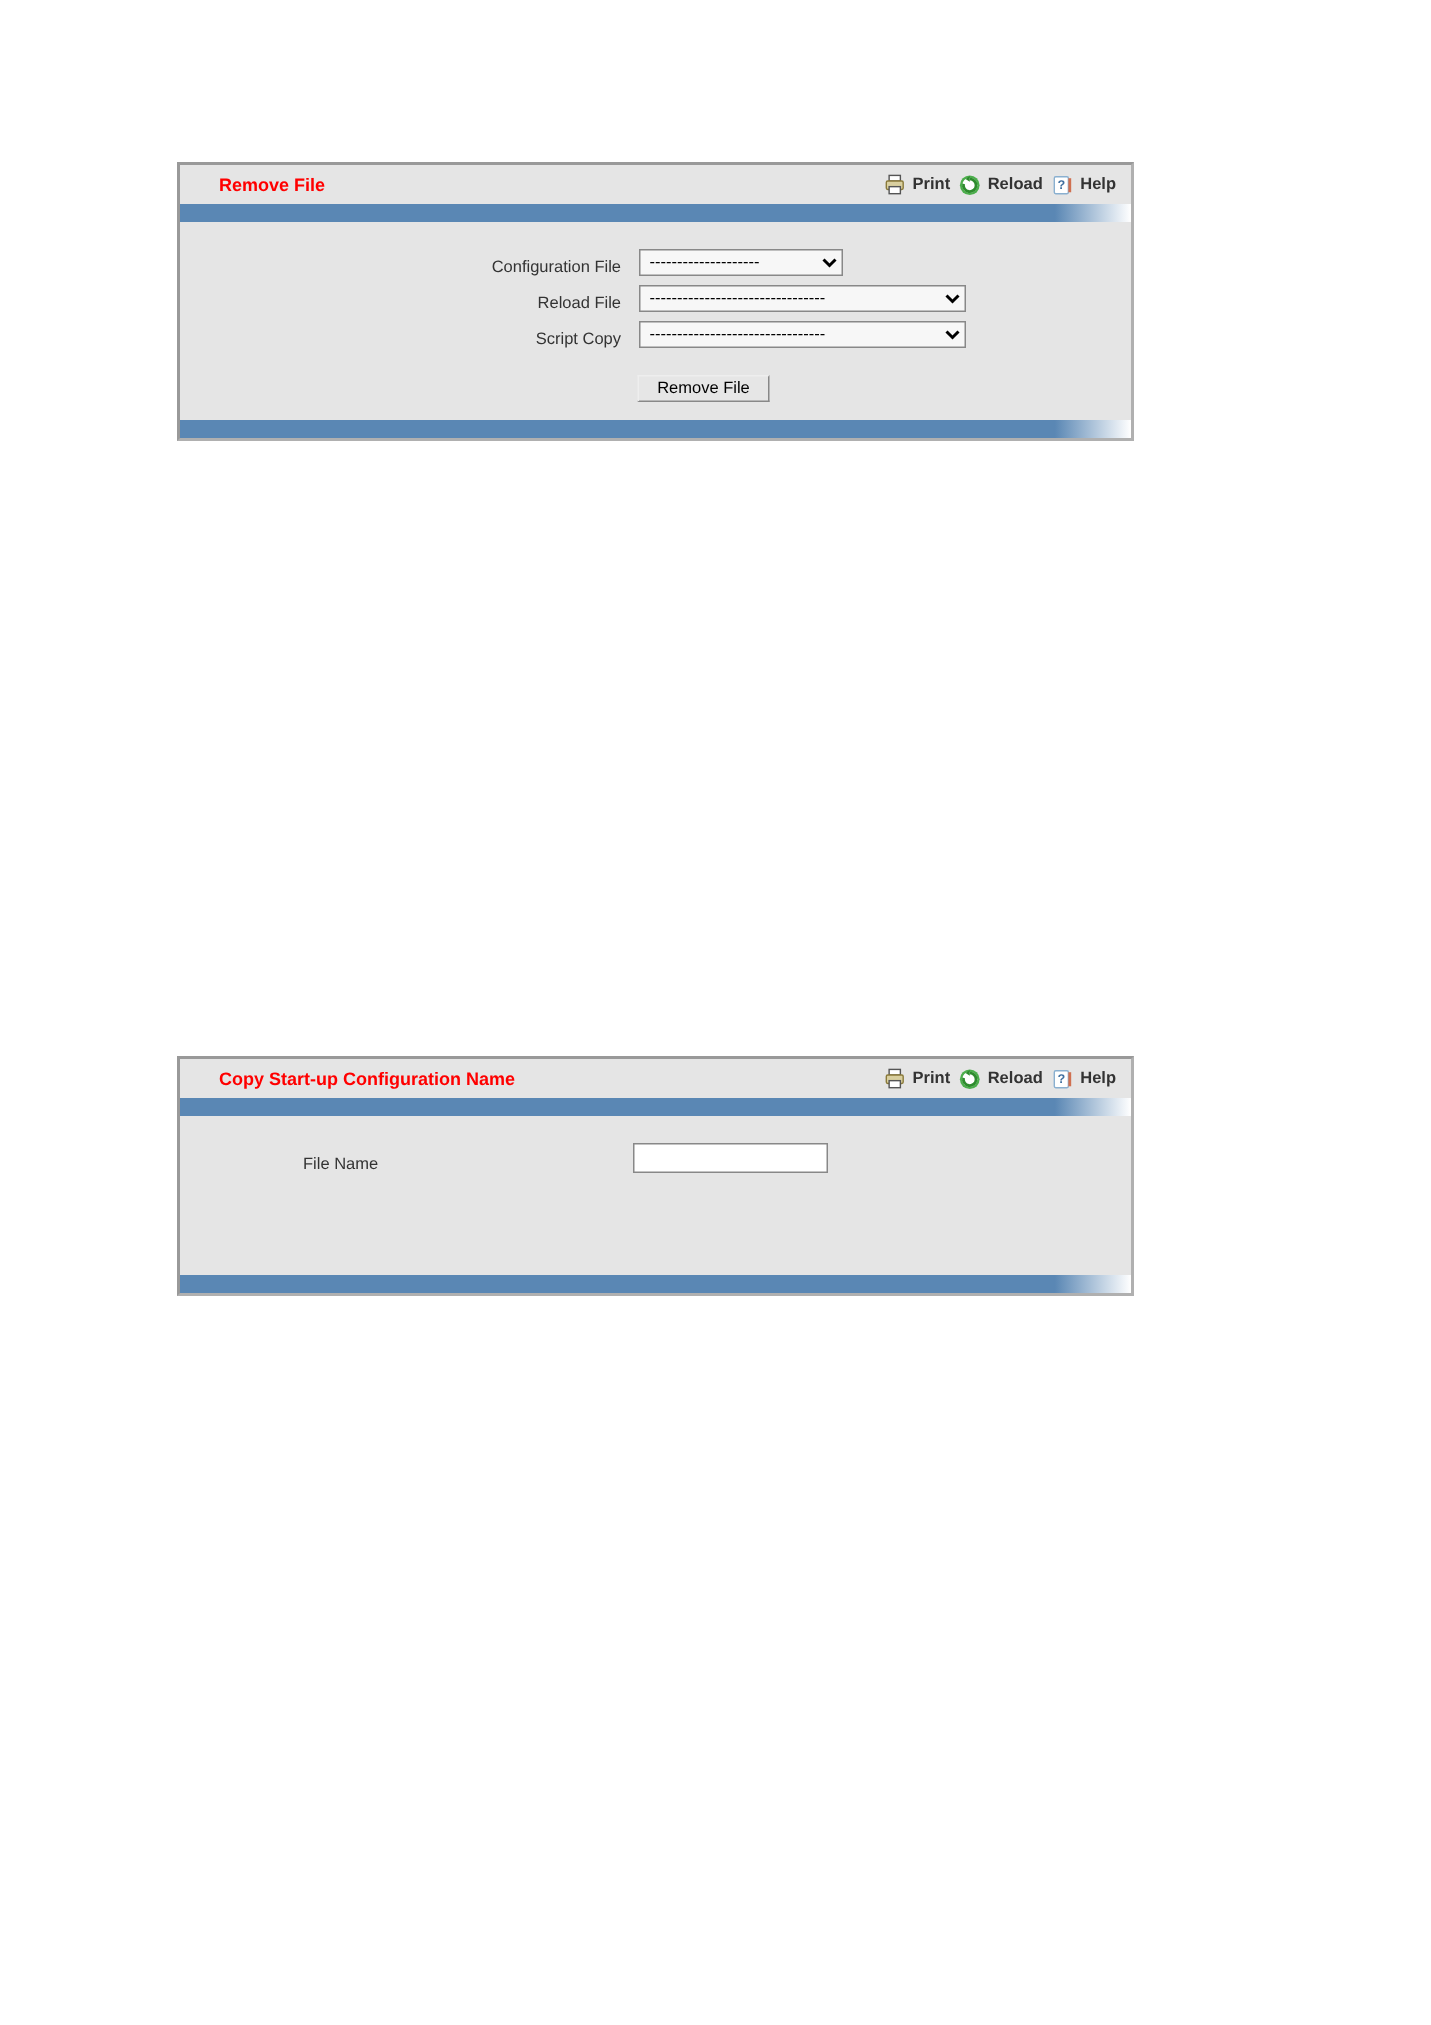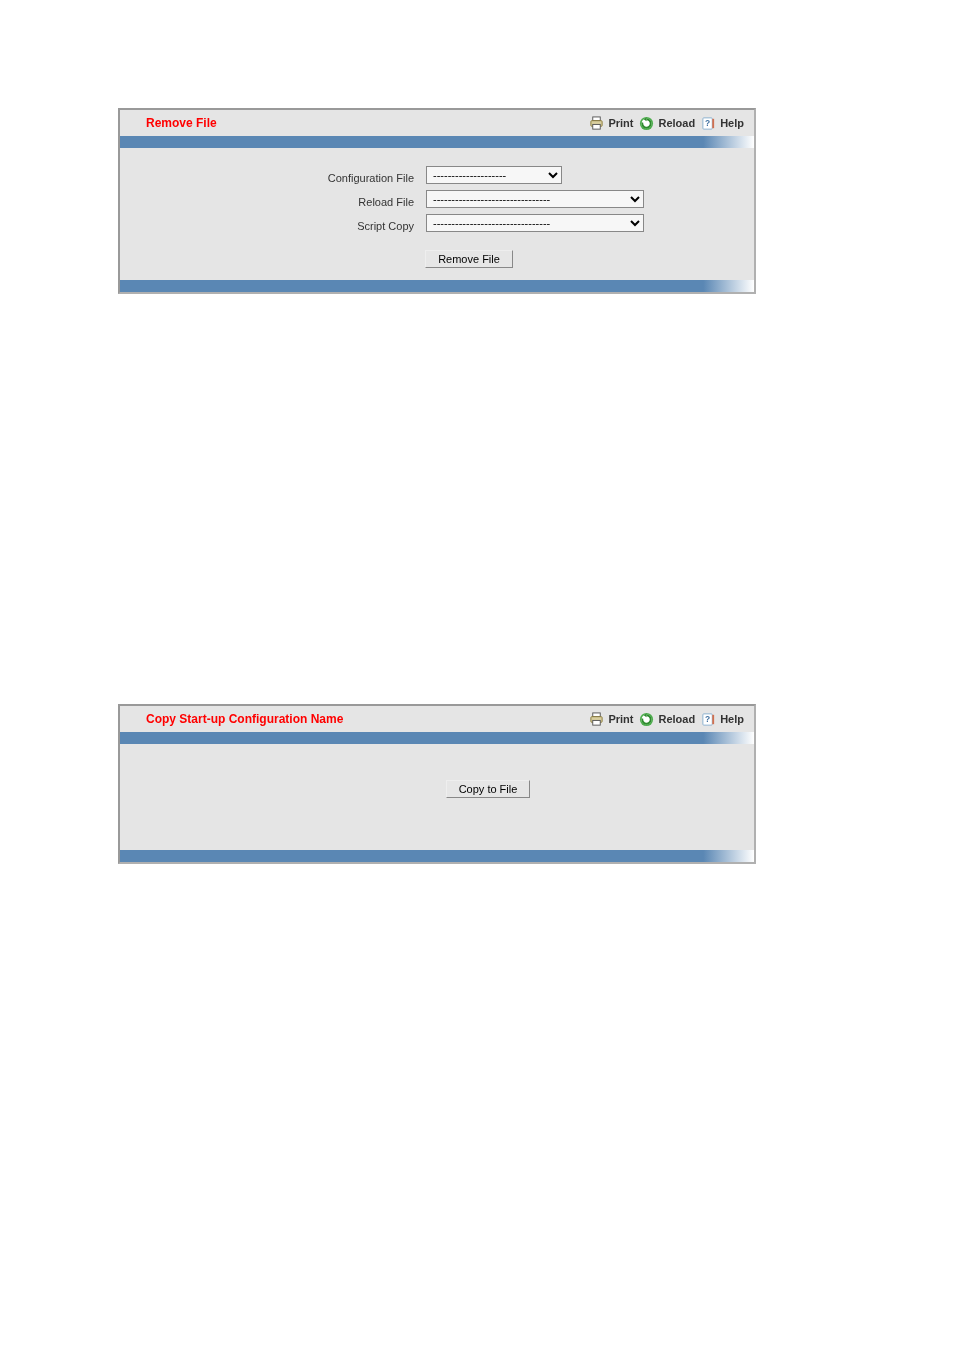--- a/index.html
+++ b/index.html
@@ -233,21 +233,22 @@
               <text x="7" y="11" text-anchor="middle" font-size="9" fill="#4070a0" font-family="Arial" font-weight="bold">?</text>
             </svg>
           </span>
           <span>Help</span>
         </span>
       </div>
     </div>
     <div class="divider"></div>
 
     <div class="body-area">
-      <div class="action-row">
-        <button class="btn">Copy to File</button>
+      <div class="form-row">
+        <span class="form-label">File Name</span>
+        <input type="text" class="textbox" style="">
       </div>
     </div>
 
     <div class="divider divider-bottom"></div>
   </div>
 
 </div>
 
 </body></html>

